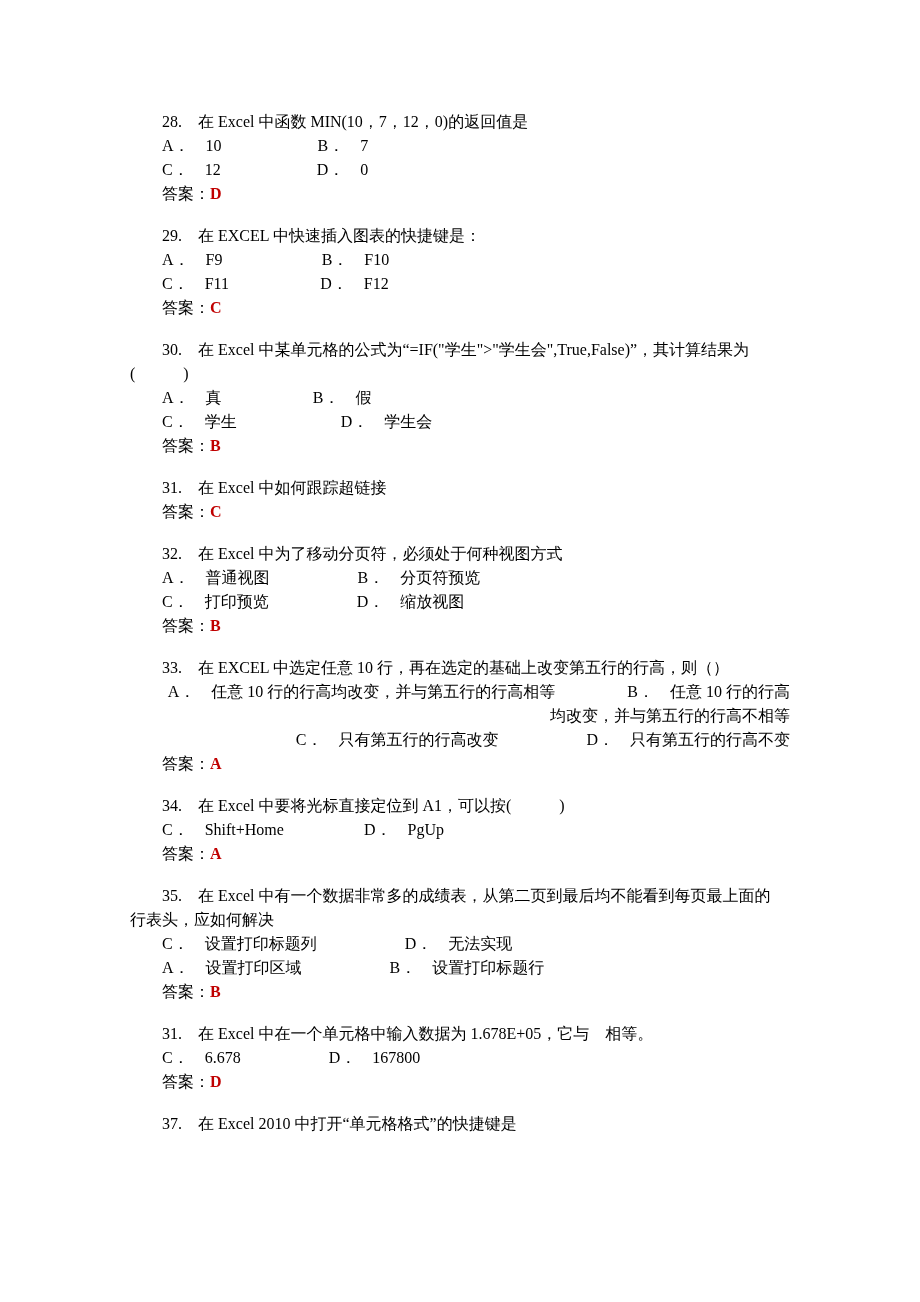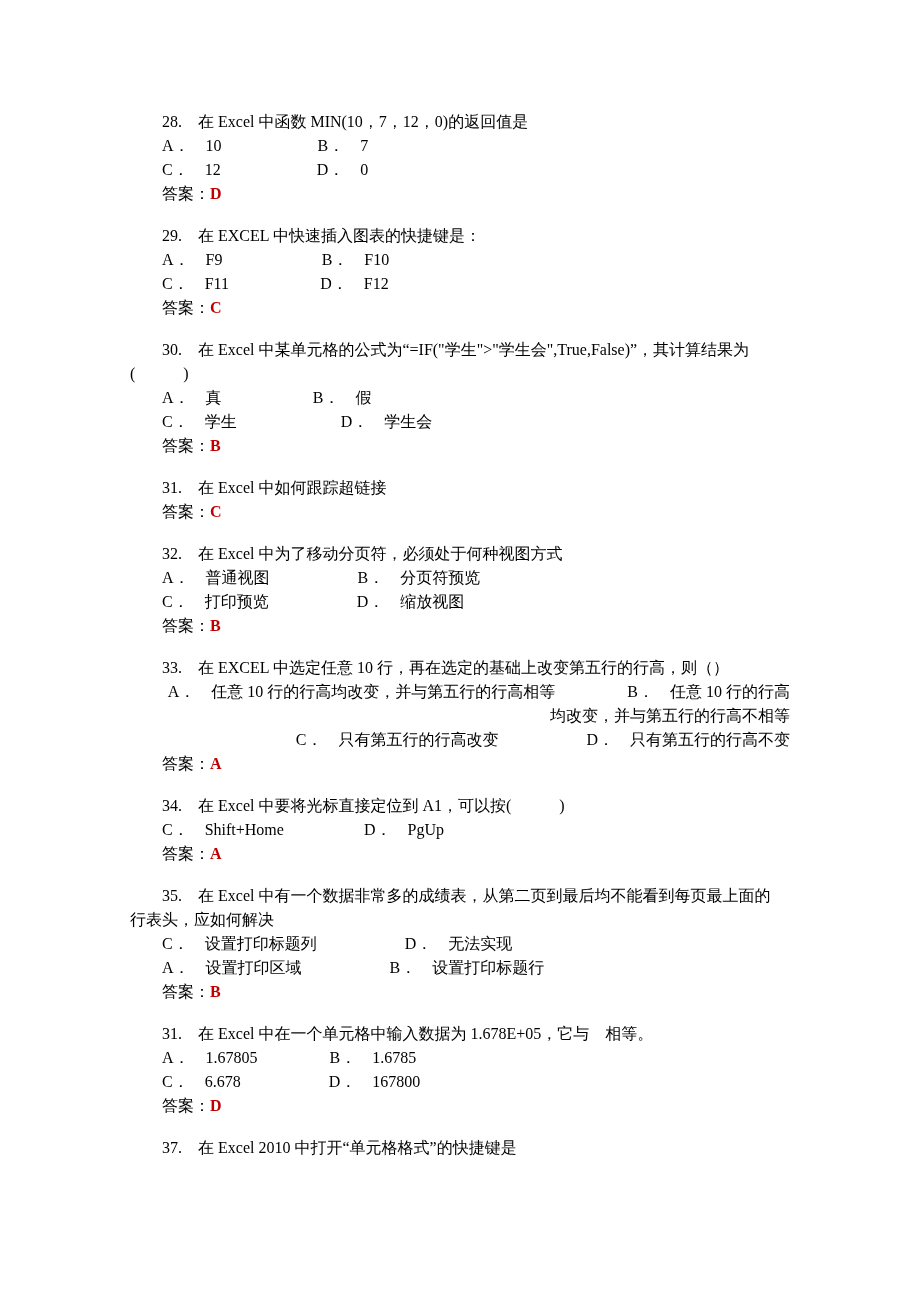--- a/index.html
+++ b/index.html
@@ -256,29 +256,20 @@
   </div>
 </div>
 
 <div class="question-block">
   <div class="q-text">
     <span>31.</span>
     <span class="gap-small"></span>
     <span>在 Excel 中在一个单元格中输入数据为 1.678E+05，它与　相等。</span>
   </div>
   <div class="opt-line">
-    <span>A．</span>
-    <span class="gap-small"></span>
-    <span>1.67805</span>
-    <span style="display:inline-block; width:4em;"></span>
-    <span>B．</span>
-    <span class="gap-small"></span>
-    <span>1.6785</span>
-  </div>
-  <div class="opt-line">
     <span>C．</span>
     <span class="gap-small"></span>
     <span>6.678</span>
     <span style="display:inline-block; width:5em;"></span>
     <span>D．</span>
     <span class="gap-small"></span>
     <span>167800</span>
   </div>
   <div class="answer-line">
     <span>答案：</span><span class="answer-letter">D</span>

